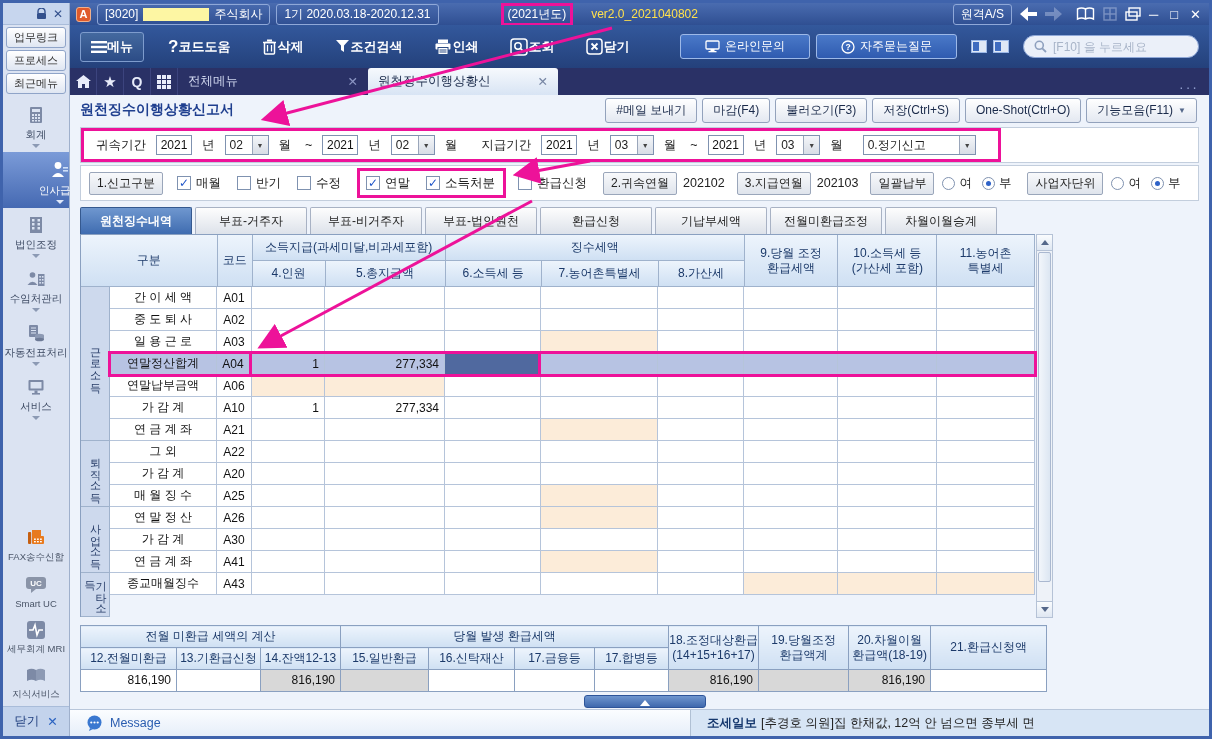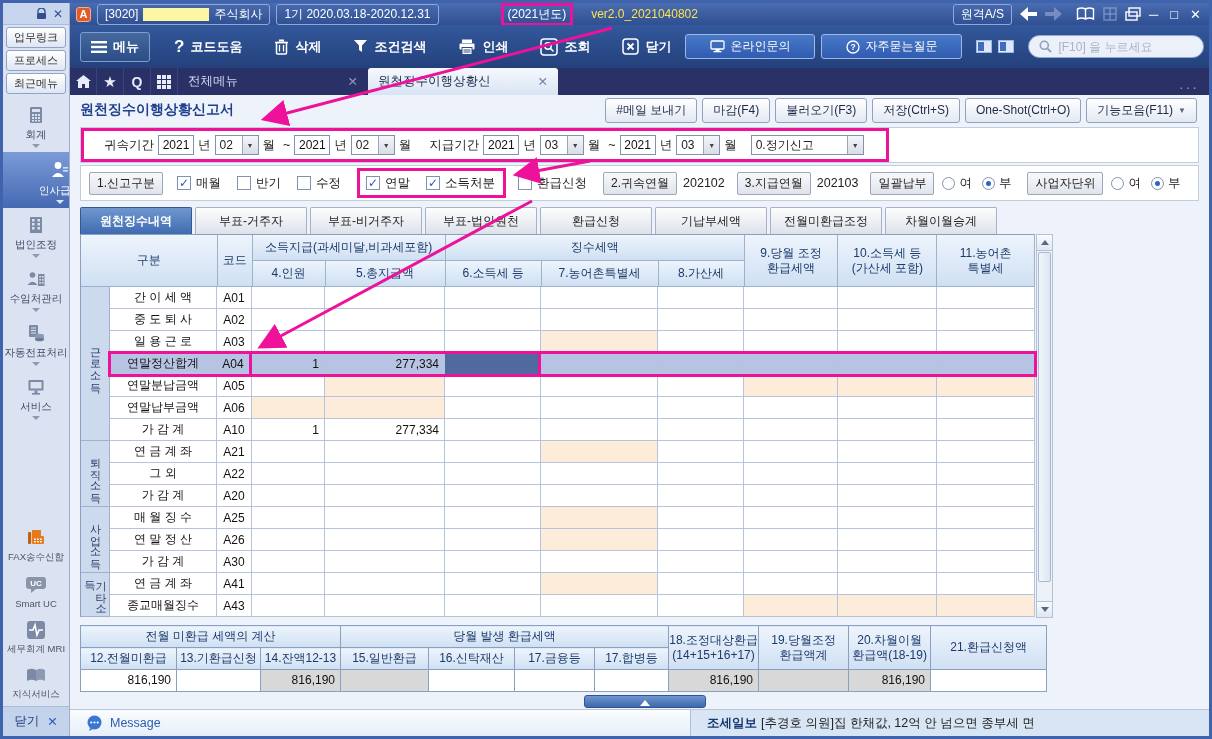--- a/index.html
+++ b/index.html
@@ -31,21 +31,21 @@
   .tpill{border:1px solid #8fa8d8;border-radius:3px;padding:1px 7px;display:flex;align-items:center;gap:5px;white-space:nowrap;}
   .blankco{display:inline-block;width:66px;height:13px;background:#fdf6a3;}
   .yearbadge{border:3px solid #ed1299;padding:0 4px;margin-left:56px;white-space:nowrap;}
   .vertext{color:#ffe14d;margin-left:12px;white-space:nowrap;}
   .t-right{margin-left:auto;display:flex;align-items:center;gap:8px;}
   .winctl{font-size:13px;letter-spacing:2px;display:flex;gap:10px;align-items:center;}
   .dim{opacity:.45;}
 
   
   .toolbar{height:43px;background:linear-gradient(#33589c,#24417b);display:flex;align-items:center;color:#fff;padding:0 10px;gap:4px;}
-  .tbtn{display:flex;align-items:center;gap:6px;padding:5px 10px;font-size:13px;font-weight:bold;cursor:pointer;white-space:nowrap;}
+  .tbtn{display:flex;align-items:center;padding:5px 10px;font-size:13px;font-weight:bold;cursor:pointer;white-space:nowrap;}
   .tbtn.boxed{border:1px solid #7e9ccd;border-radius:3px;background:linear-gradient(#44699f,#2c4c86);}
   .helpbtn{border:1px solid #9db9e8;border-radius:3px;background:linear-gradient(#4a79c8,#2f5bb0);padding:3px 24px;font-size:12px;display:flex;align-items:center;gap:5px;cursor:pointer;white-space:nowrap;}
   .miniwin{width:16px;height:13px;background:#dfe8f6;border:1px solid #9db9e8;position:relative;}
   .miniwin::after{content:"";position:absolute;left:1px;top:1px;width:6px;height:9px;background:#3f6cc0;}
   .searchbox{display:flex;align-items:center;gap:6px;background:rgba(245,249,255,.95);border:1px solid #8fa8d8;border-radius:12px;height:23px;padding:0 10px;margin-left:8px;}
   .searchbox input{border:none;outline:none;background:transparent;font-size:12px;color:#5a6a85;width:135px;}
   .searchbox input::placeholder{color:#a8b4c8;}
 
   
   .tabbar{height:27px;background:#2a3166;display:flex;align-items:flex-end;color:#cfd6ee;}
@@ -58,21 +58,21 @@
 
   
   .content{flex:1;background:#eef3fb;padding-left:10px;position:relative;min-height:0;}
   .form-header{height:30px;display:flex;align-items:center;padding-right:12px;}
   .page-title{color:#1f3f8f;font-weight:bold;font-size:14px;}
   .fh-btns{margin-left:auto;display:flex;gap:5px;}
   .abtn{background:linear-gradient(#ffffff,#e3e8f1);border:1px solid #93a2bc;border-radius:3px;font-size:12px;color:#1a2a4a;padding:3px 10px;cursor:pointer;white-space:nowrap;display:flex;align-items:center;gap:5px;}
   .abtn .dda{font-size:8px;color:#55688a;}
 
   .strip{height:36px;background:#fff;border:1px solid #c3cedd;margin:2px 10px 0 0;display:flex;align-items:center;font-size:12.5px;color:#222;}
-  .mag-wrap{display:inline-flex;align-items:center;height:100%;border:3px solid #ed1299;padding:0 22px 0 16px;}
+  .mag-wrap{display:inline-flex;align-items:center;height:100%;border:3px solid #ed1299;padding:0 22px 0 8px;gap:6px;}
   .fld{width:36px;height:20px;border:1px solid #7f92b0;text-align:center;font-size:12px;color:#111;}
   .dd{display:inline-flex;align-items:center;border:1px solid #7f92b0;height:20px;background:#fff;}
   .dd .ddv{padding:0 4px;min-width:26px;font-size:12px;}
   .dd .ddbtn{width:16px;height:100%;background:linear-gradient(#f4f6f9,#d8dde6);border-left:1px solid #9aa6ba;font-size:7px;color:#444;display:flex;align-items:center;justify-content:center;}
   .dd.wide .ddv{min-width:95px;}
   .flbl{margin:0 4px;white-space:nowrap;}
   .badge{background:linear-gradient(#f8f9fb,#dfe4ec);border:1px solid #9aa6ba;border-radius:2px;padding:2px 7px;font-size:12px;white-space:nowrap;}
 
   .cbitem{display:inline-flex;align-items:center;gap:5px;margin-right:16px;white-space:nowrap;cursor:pointer;}
   .cbx{width:14px;height:14px;border:1px solid #7f92b0;background:#fff;display:inline-flex;align-items:center;justify-content:center;font-size:12px;color:#1e54c8;font-weight:bold;}
@@ -711,32 +711,20 @@
                 <div class="gc glabel">연말정산합계</div>
                 <div class="gc gcode">A04</div>
                 <div class="gc num c0" style="width: 73px;">1</div>
                 <div class="gc num c1" style="width: 120px;">277,334</div>
                 <div class="gc num c2 selcell" style="width: 96px;"></div>
                 <div class="gc num c3" style="width: 117px;"></div>
                 <div class="gc num c4" style="width: 86px;"></div>
                 <div class="gc num c5" style="width: 94px;"></div>
                 <div class="gc num c6" style="width: 99px;"></div>
                 <div class="gc num c7" style="width: 98px;"></div>
-              </div>
-              <div class="grow">
-                <div class="gc glabel">연말분납금액</div>
-                <div class="gc gcode">A05</div>
-                <div class="gc num c0" style="width: 73px;"></div>
-                <div class="gc num c1 peach" style="width: 120px;"></div>
-                <div class="gc num c2" style="width: 96px;"></div>
-                <div class="gc num c3" style="width: 117px;"></div>
-                <div class="gc num c4" style="width: 86px;"></div>
-                <div class="gc num c5 peach" style="width: 94px;"></div>
-                <div class="gc num c6 peach" style="width: 99px;"></div>
-                <div class="gc num c7 peach" style="width: 98px;"></div>
               </div>
               <div class="grow">
                 <div class="gc glabel">연말납부금액</div>
                 <div class="gc gcode">A06</div>
                 <div class="gc num c0 peach" style="width: 73px;"></div>
                 <div class="gc num c1 peach" style="width: 120px;"></div>
                 <div class="gc num c2" style="width: 96px;"></div>
                 <div class="gc num c3" style="width: 117px;"></div>
                 <div class="gc num c4" style="width: 86px;"></div>
                 <div class="gc num c5" style="width: 94px;"></div>

